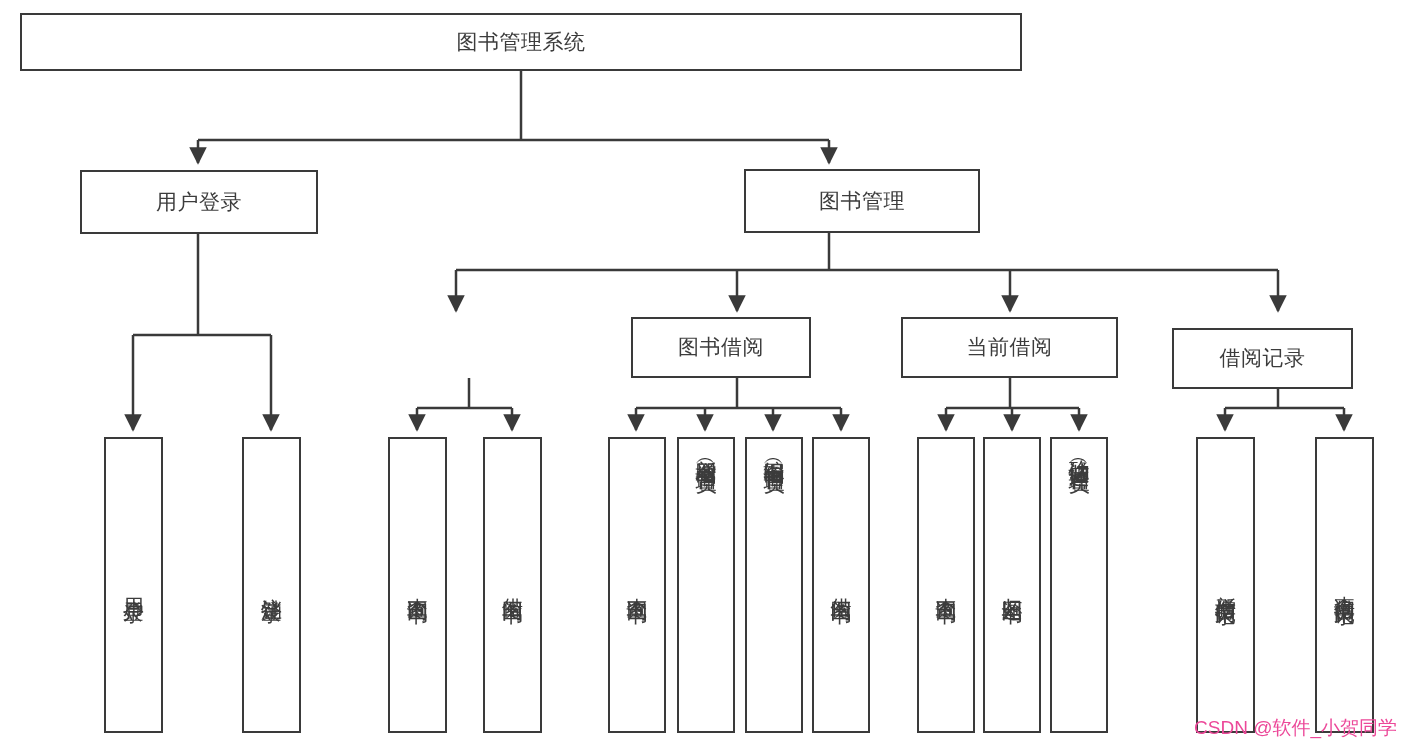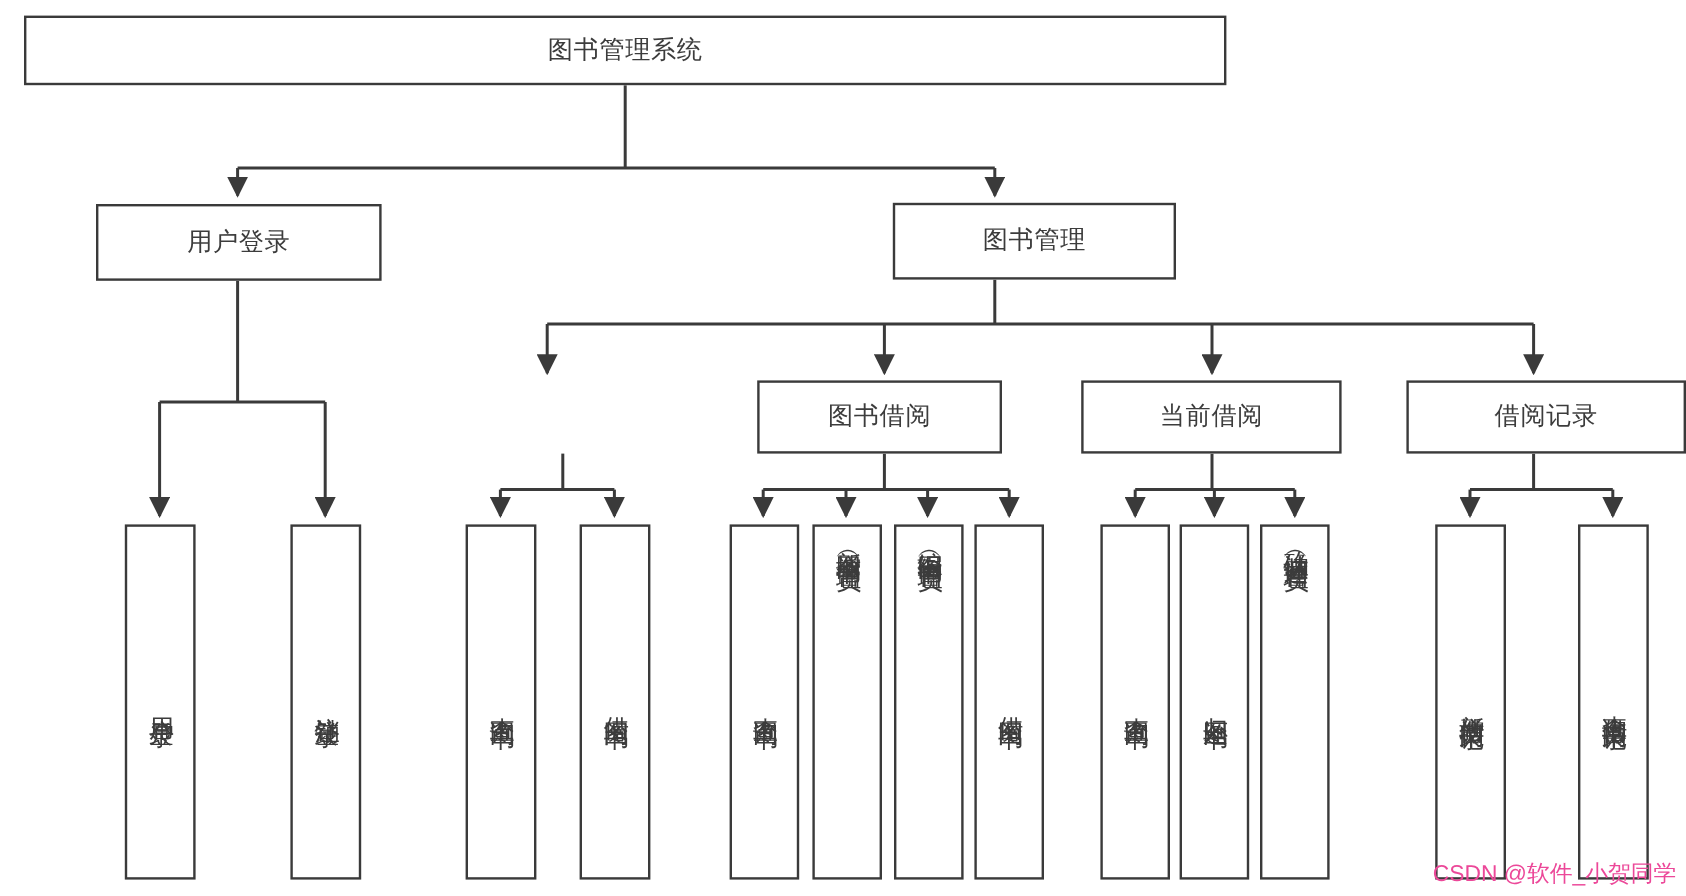--- a/index.html
+++ b/index.html
@@ -124,27 +124,27 @@
     <span class="label">图书管理系统</span>
   </div>
 
   <div class="node" style="left:80px; top:170px; width:238px; height:64px;">
     <span class="label">用户登录</span>
   </div>
   <div class="node" style="left:712px; top:169px; width:236px; height:64px;margin-left:32px;">
     <span class="label">图书管理</span>
   </div>
 
-  <div class="node" style="left:631px; top:317px; width:204px; height:61px;">
+  <div class="node" style="left:631px; top:317px; width:180px; height:61px;">
     <span class="label">图书借阅</span>
   </div>
   <div class="node" style="left:901px; top:317px; width:217px; height:61px;">
     <span class="label">当前借阅</span>
   </div>
-  <div class="node" style="left:1172px; top:317px; width:233px; height:61px;">
+  <div class="node" style="left:1172px; top:328px; width:181px; height:61px;">
     <span class="label">借阅记录</span>
   </div>
 
   <div class="node leaf center-v" style="left:104px; top:437px; width:59px; height:296px;">
     <span class="label">用户登录</span>
   </div>
   <div class="node leaf center-v" style="left:242px; top:437px; width:59px; height:296px;">
     <span class="label">注销登录</span>
   </div>
 

